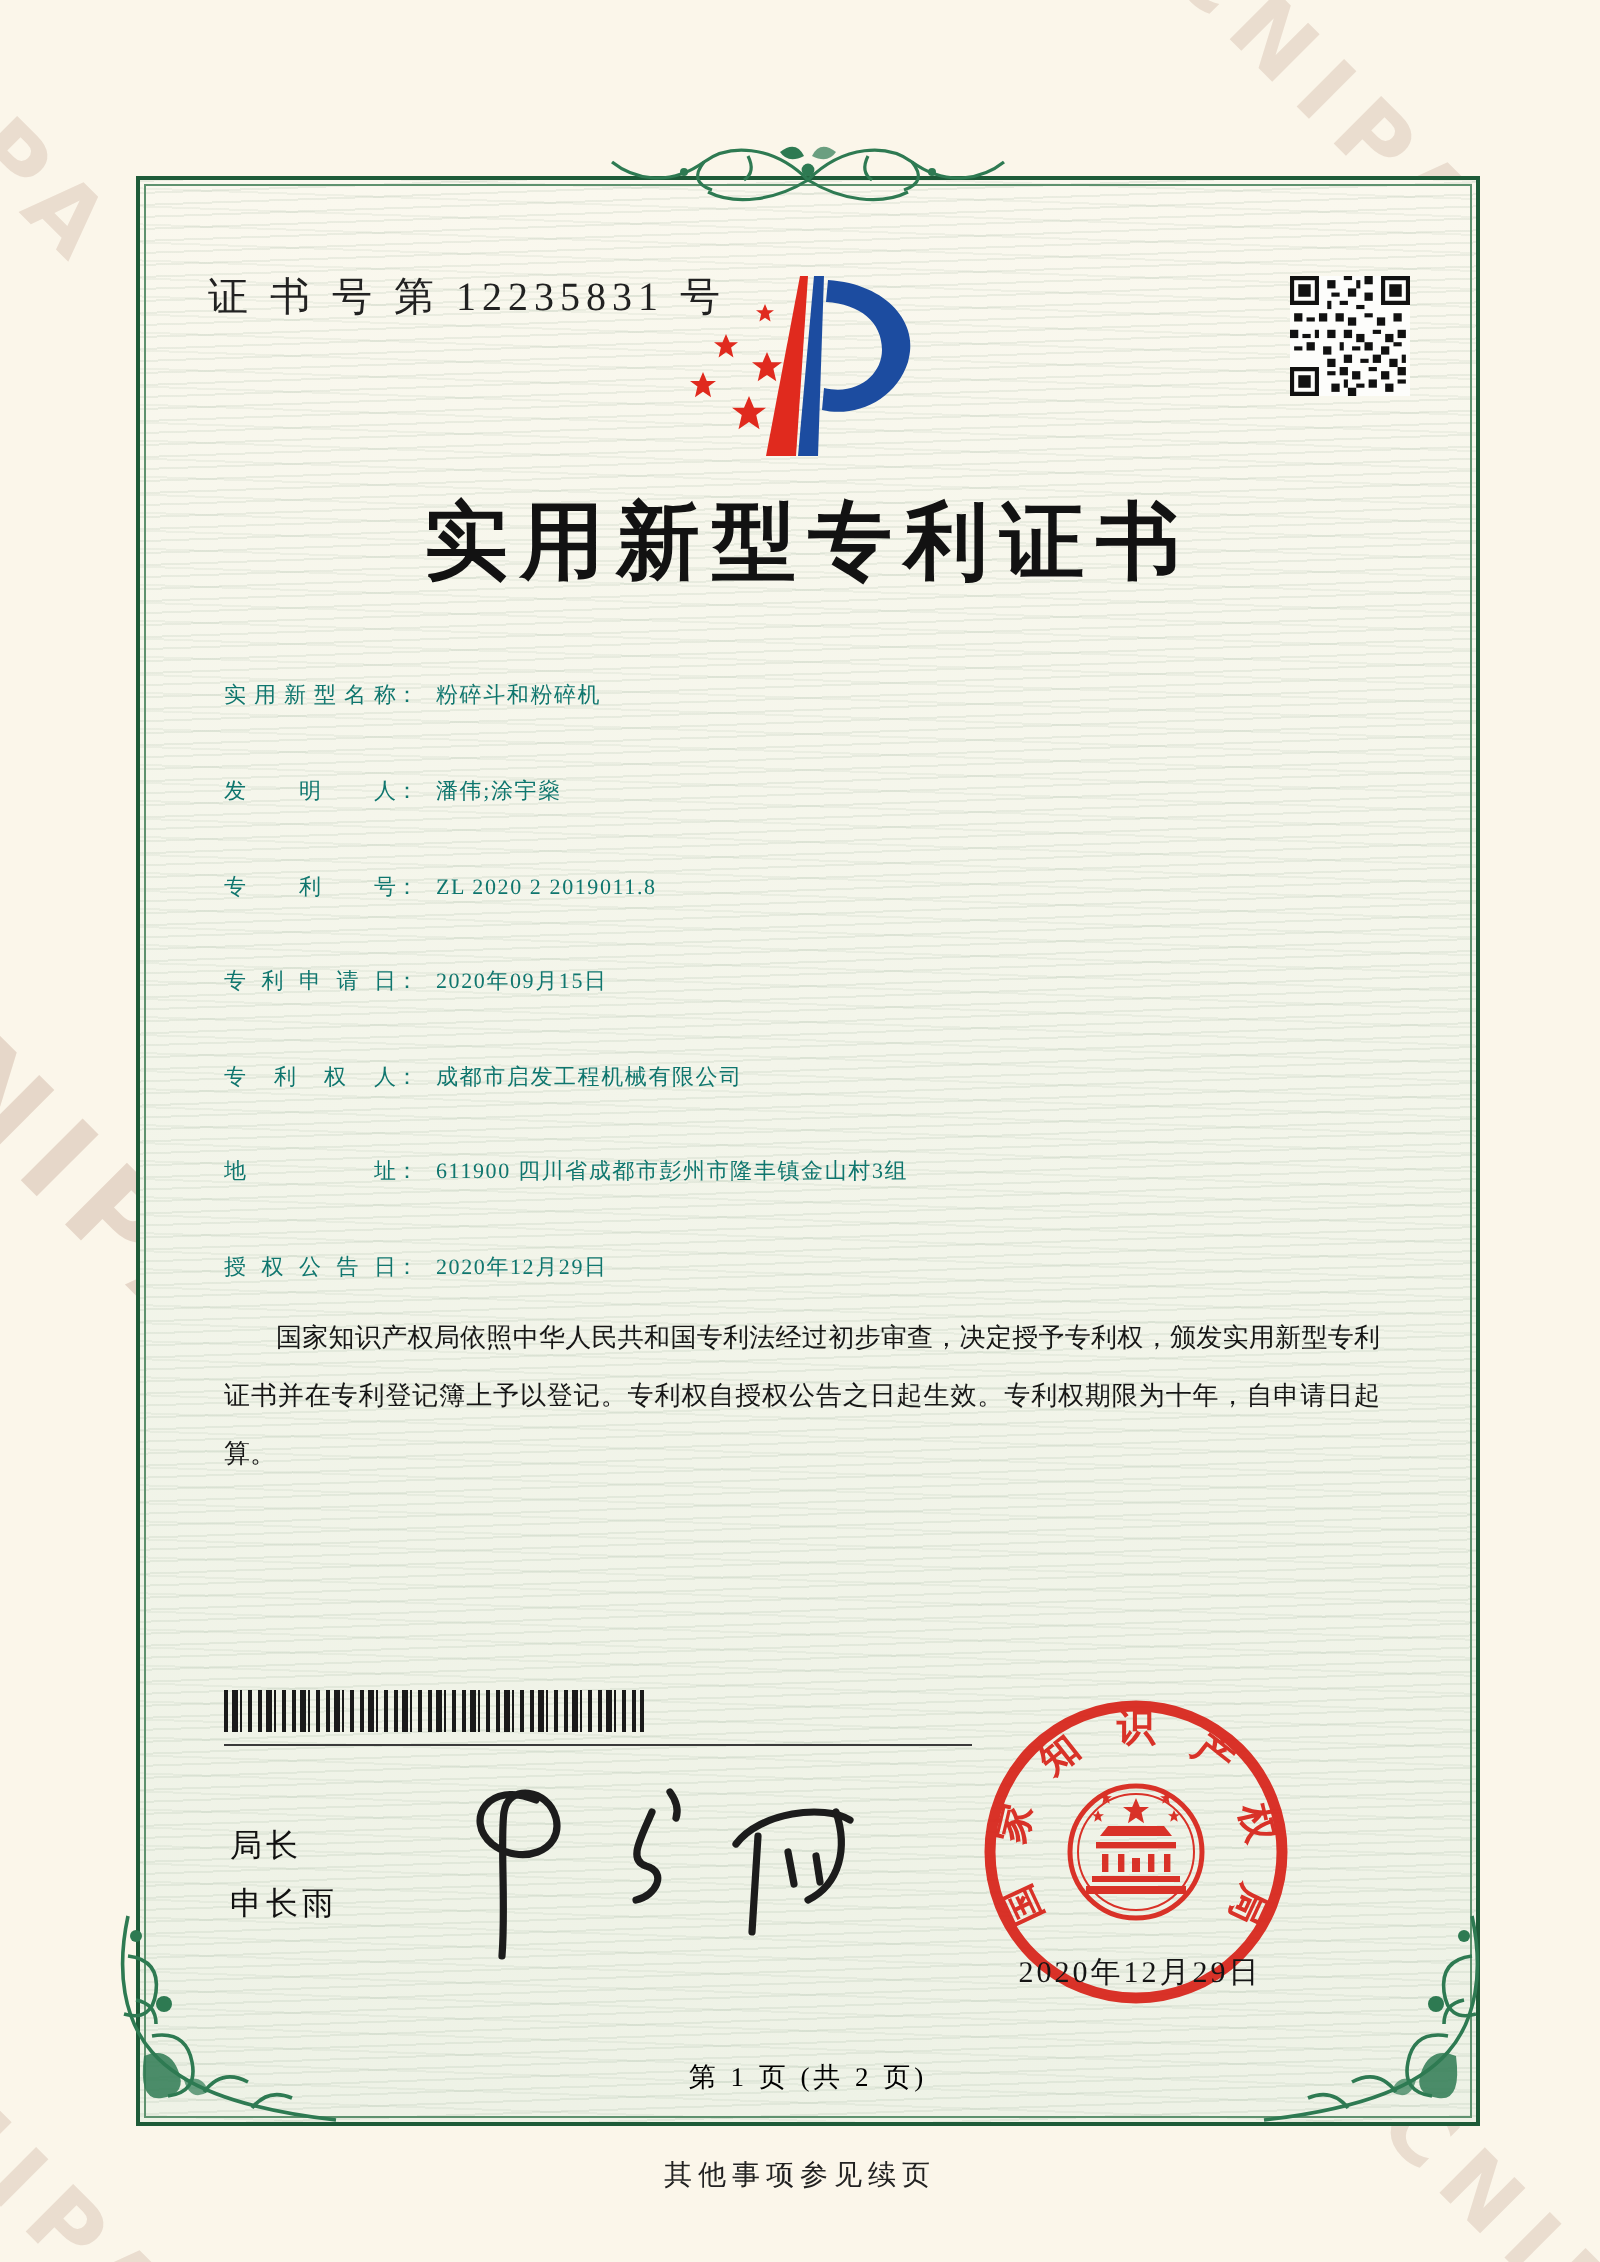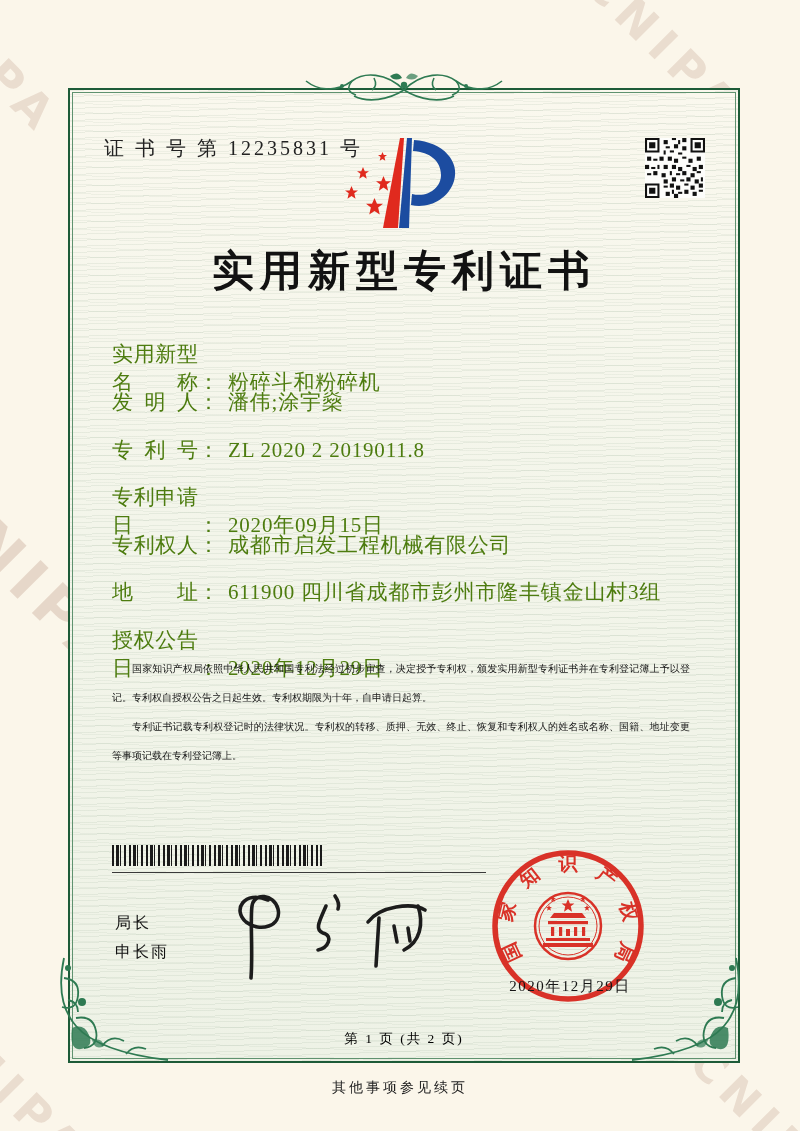--- a/index.html
+++ b/index.html
@@ -39,32 +39,32 @@
     position:absolute;left:104px;top:135px;
     font-size:20px;letter-spacing:3px;color:#222;
   }
   .logo{position:absolute;left:338px;top:134px;width:130px;height:102px;}
   .qr{position:absolute;left:645px;top:138px;width:60px;height:60px;}
   .title{
     position:absolute;left:68px;top:243px;width:672px;text-align:center;
     font-size:42px;font-weight:bold;letter-spacing:6px;color:#121212;
   }
   
-  .frow{position:absolute;left:112px;width:580px;font-size:21px;color:#4d7c0f;}
+  .frow{position:absolute;left:112px;width:580px;font-size:11px;color:#0f766e;}
   .flabel{
     display:inline-block;width:86px;text-align:justify;text-align-last:justify;
     vertical-align:bottom;
   }
   .fcolon{margin-right:9px;}
   .fval{letter-spacing:.8px;}
   .pub-right{position:absolute;left:293px;top:0;white-space:nowrap;}
   
   .paras{
     position:absolute;left:112px;top:654px;width:578px;
-    font-size:10px;line-height:29px;text-align:justify;color:#161616;
+    font-size:13px;line-height:29px;text-align:justify;color:#161616;
   }
   .paras p{margin:0;text-indent:2em;}
   
   .barcode{
     position:absolute;left:112px;top:845px;width:210px;height:21px;
     background:repeating-linear-gradient(90deg,
       #1a1a1a 0 2px,transparent 2px 4px,
       #1a1a1a 4px 7px,transparent 7px 8px,
       #1a1a1a 8px 9px,transparent 9px 12px,
       #1a1a1a 12px 14px,transparent 14px 17px);
@@ -270,21 +270,20 @@
   <div class="frow" style="top:578px;">
     <span class="flabel">地址</span><span class="fcolon">：</span><span class="fval">611900 四川省成都市彭州市隆丰镇金山村3组</span>
   </div>
 
   <div class="frow" style="top:626px;">
     <span class="flabel">授权公告日</span><span class="fcolon">：</span><span class="fval">2020年12月29日</span>
   </div>
 
   <div class="paras">
     <p>国家知识产权局依照中华人民共和国专利法经过初步审查，决定授予专利权，颁发实用新型专利证书并在专利登记簿上予以登记。专利权自授权公告之日起生效。专利权期限为十年，自申请日起算。</p>
-    <p>专利证书记载专利权登记时的法律状况。专利权的转移、质押、无效、终止、恢复和专利权人的姓名或名称、国籍、地址变更等事项记载在专利登记簿上。</p>
   </div>
 
   <div class="barcode"></div>
 
   <div class="sig-divider"></div>
   <div class="sig-role">局长</div>
   <div class="sig-name">申长雨</div>
 
   <svg class="signature" viewBox="0 0 215 108">
     <g stroke="#1c1c1c" stroke-width="3.6" fill="none" stroke-linecap="round" stroke-linejoin="round">

